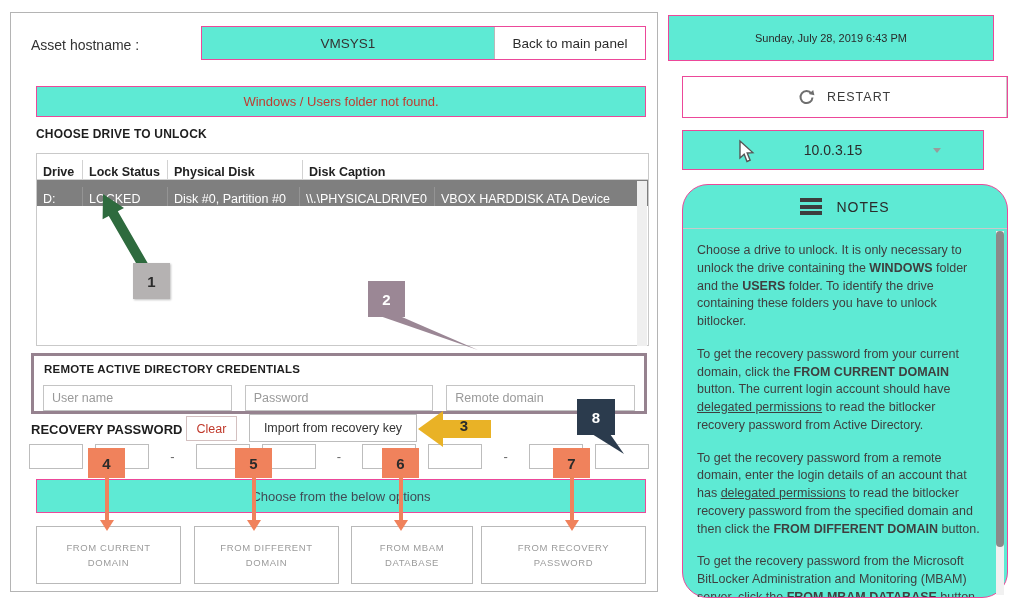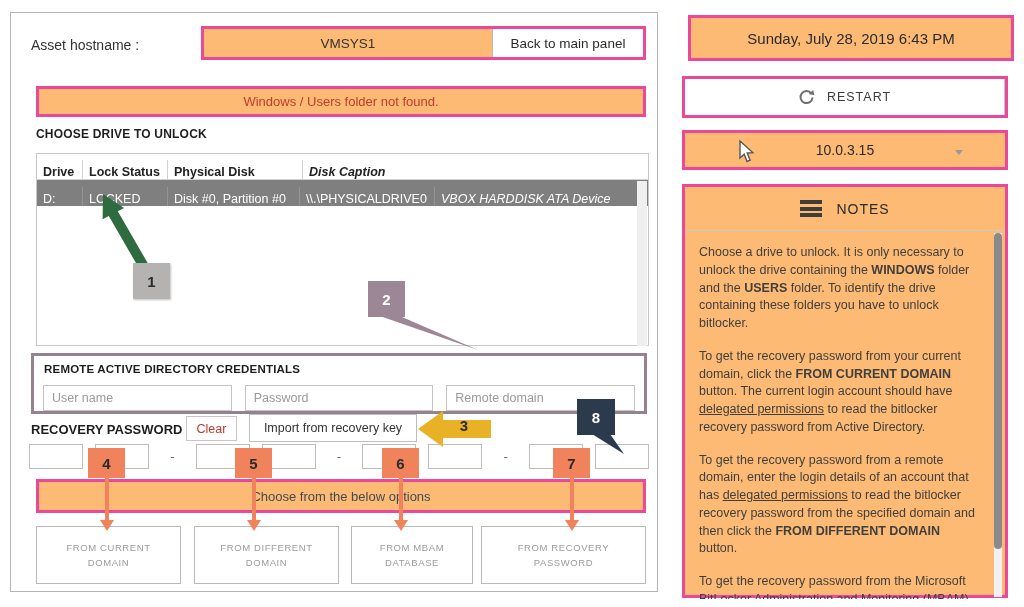--- a/index.html
+++ b/index.html
@@ -1,39 +1,39 @@
 <!DOCTYPE html>
 <html><head>
 <meta charset="utf-8">
 <style>
   * { box-sizing: border-box; margin: 0; padding: 0; }
   html,body { width:1024px; height:607px; background:#fff; font-family:"Liberation Sans", sans-serif; }
   #stage { position:relative; width:1024px; height:607px; overflow:hidden; background:#fff; }
   .abs { position:absolute; }
-  .bordered { border:3px solid #ec4899; background:#fdba74; }
+  .bordered { border:1px solid #ec4899; background:#5eead4; }
 
   
   #left-panel { left:10px; top:12px; width:648px; height:580px; border:1px solid #b4b4b4; background:#fff; }
 
   #hostname-label { left:20px; top:24px; font-size:14px; color:#333; }
   #hostname-group { left:190px; top:13px; width:445px; height:34px; display:flex; }
   #hostname-value { flex:1; display:flex; align-items:center; justify-content:center; font-size:13.5px; color:#333; border-right:1px solid #b9b9b9; }
   #back-button { width:150px; display:flex; align-items:center; justify-content:center; font-size:13.5px; color:#2b2b2b; cursor:pointer; background:#fff; border:none; }
 
   #warning-box { left:25px; top:73px; width:610px; height:31px; display:flex; align-items:center; justify-content:center; font-size:13px; color:#bf3c31; }
 
   #drive-title { left:25px; top:114px; font-size:12px; font-weight:bold; color:#1e1e1e; letter-spacing:.2px; }
 
   #drive-table { left:25px; top:140px; width:613px; height:193px; border:1px solid #c9c9c9; background:#fff; }
   .tbl-row { display:flex; width:100%;align-items:flex-end; }
   .tbl-head { height:26px; border-bottom:1px solid #d2d2d2; }
   .th { font-size:12.5px; font-weight:bold; color:#222; padding:5px 6px 0 6px; border-right:1px solid #d2d2d2; white-space:nowrap; overflow:hidden; }
   .tbl-data { height:26px; background:#7f7f7f; cursor:pointer; }
   .td { font-size:12.5px; color:#fff; padding:5px 6px 0 6px; border-right:1px solid #949494; white-space:nowrap; overflow:hidden; }
-  .c0 { width:46px; } .c1 { width:85px; } .c2 { width:132px; } .c3 { width:135px; } .c4 { flex:1; border-right:none;font-style:italic; }
+  .c0 { width:46px; } .c1 { width:85px; } .c2 { width:132px; } .c3 { width:135px; } .c4 { flex:1; border-right:none; }
   #drive-scroll-track { right:1px; top:27px; width:10px; height:165px; background:#efefef; }
 
   
   #cred-box { left:20px; top:340px; width:616px; height:61px; border:3px solid #96828f; background:#fff; padding:5px 8px; }
   #cred-title { font-size:11.5px; font-weight:bold; color:#1e1e1e; margin:2px 0 10px 2px; letter-spacing:.2px; }
   .cred-inputs { display:flex; gap:13px; padding:0 1px; }
   .cred-inputs input { flex:1; height:26px; border:1px solid #c4c4c4; font-size:12.5px; color:#444; padding:0 8px; outline:none; font-family:"Liberation Sans",sans-serif; }
   .cred-inputs input::placeholder { color:#9a9a9a; }
 
   
@@ -61,28 +61,28 @@
   #anno-2 { left:368px; top:281px; width:37px; height:36px; background:#9b8795; color:#fff; }
   #anno-8 { left:577px; top:399px; width:38px; height:36px; background:#2b3b4d; color:#fff; }
   .num-orange { background:#f0825c; color:#2b2b2b; width:37px; height:30px; position:absolute; z-index:30; }
   #anno-4 { left:88px;  top:448px; } #anno-5 { left:235px; top:448px; }
   #anno-6 { left:382px; top:448px; } #anno-7 { left:553px; top:448px; }
   #anno-3-label { left:440px; top:417px; width:48px; text-align:center; font-size:15px; font-weight:bold; color:#2b2b2b; z-index:31; }
   svg.anno { position:absolute; z-index:29; overflow:visible; }
   .orange-arrow { stroke:#f0825c; stroke-width:4; }
 
   
-  #date-box { left:688px; top:15px; width:326px; height:46px; display:flex; align-items:center; justify-content:center; font-size:15px; color:#2b2b2b; }
+  #date-box { left:668px; top:15px; width:326px; height:46px; display:flex; align-items:center; justify-content:center; font-size:11px; color:#2b2b2b; }
   #power-row { left:682px; top:76px; width:326px; height:42px; display:flex; }
   .power-btn { flex:1; display:flex; align-items:center; justify-content:center; gap:12px; font-size:12.5px; letter-spacing:1px; color:#3b3b3b; cursor:pointer; background:#fff; border:none; font-family:"Liberation Sans",sans-serif; }
   #restart-button { border-right:1px solid #c9c9c9; }
-  #ip-box { left:682px; top:130px; width:326px; height:40px; display:flex; align-items:center; justify-content:center; font-size:14px; color:#2b2b2b; cursor:pointer; position:absolute;text-align:center; }
+  #ip-box { left:682px; top:130px; width:302px; height:40px; display:flex; align-items:center; justify-content:center; font-size:14px; color:#2b2b2b; cursor:pointer; position:absolute;text-align:center; }
   #ip-chevron { position:absolute; right:42px; top:17px; width:0; height:0; border-left:4px solid transparent; border-right:4px solid transparent; border-top:5px solid #9a9a9a; }
 
-  #notes-panel { left:682px; top:184px; width:326px; height:414px; }
+  #notes-panel { left:682px; top:184px; width:326px; height:414px;border-radius:26px; }
   #notes-header { height:44px; border-bottom:1px solid #c9c9c9; display:flex; align-items:center; justify-content:center; gap:14px; }
   #notes-title { font-size:14px; letter-spacing:1px; color:#2b2b2b; }
   #hamburger { width:22px; height:17px; display:flex; flex-direction:column; justify-content:space-between; }
   #hamburger span { display:block; height:4px; background:#3d3d3d; }
   #notes-body { padding:13px 24px 10px 14px; height:368px; overflow:hidden; }
   #notes-body p { font-size:12.5px; color:#3f3f3f; line-height:1.42; margin-bottom:15px; }
   #notes-scroll-track { right:3px; top:46px; width:8px; height:364px; background:#f1f1f1; position:absolute; }
   #notes-scroll-thumb { position:absolute; left:0; top:0; width:8px; height:316px; background:#8a8a8a; border-radius:4px; cursor:pointer; }
 </style>
 </head>

